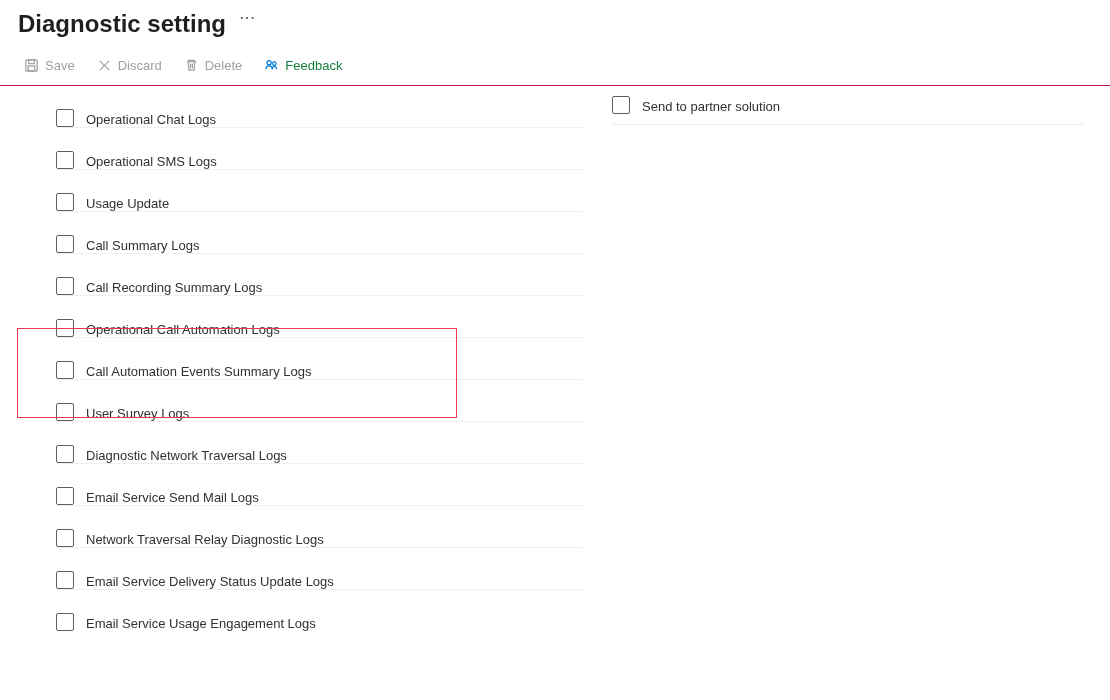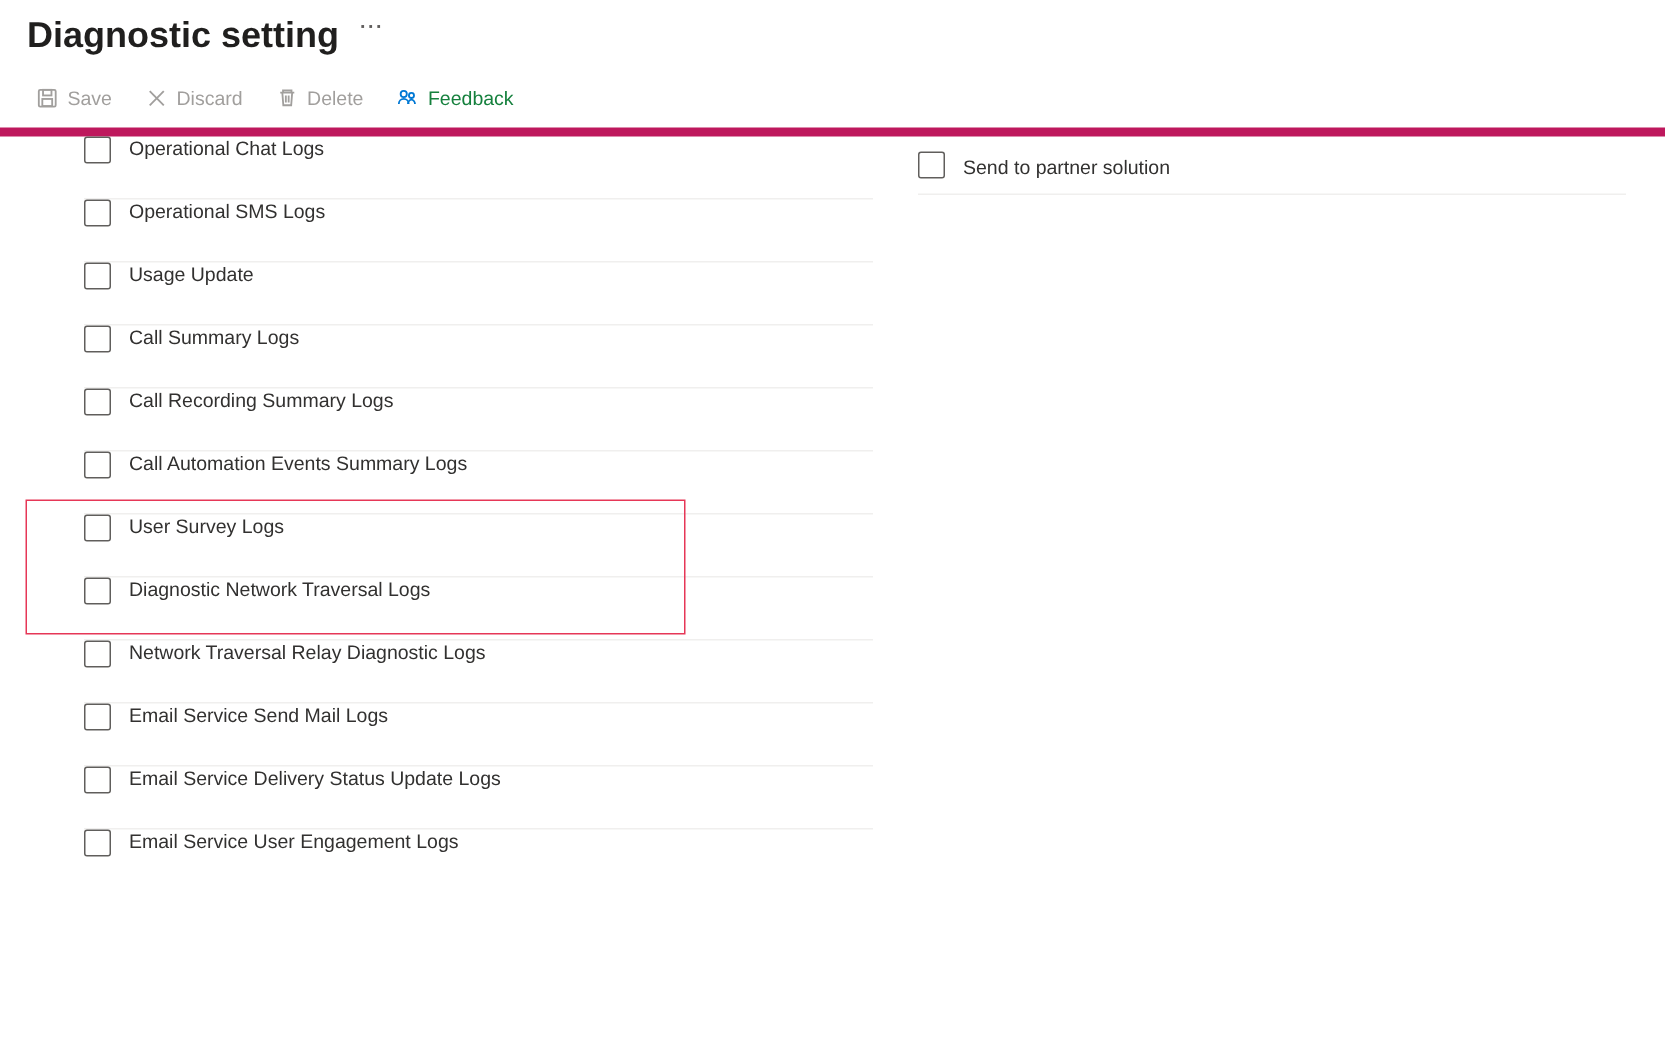--- a/index.html
+++ b/index.html
@@ -25,21 +25,21 @@
     .ellipsis-icon {
       color: #605e5c;
       font-weight: bold;
       letter-spacing: 1px;
       font-size: 13px;
       padding-bottom: 1px;
     }
     .toolbar {
       display: flex;
       align-items: flex-end;
-      border-bottom: 6px solid #be185d;
+      border-bottom: 1px solid #be185d;
       padding: 0 14px 6px 14px;
       gap: 2px;
     }
     .toolbar-btn {
       display: inline-flex;
       align-items: center;
       gap: 6px;
       background: none;
       border: none;
       padding: 6px 10px;
@@ -74,21 +74,21 @@
       position: relative;
       padding-left: 56px;
       box-sizing: border-box;
     }
     .right-col {
       width: 472px;
       box-sizing: border-box;
     }
     .cat-row {
       display: flex;
-      align-items: flex-start;
+      align-items: flex-end;
       height: 41px;
       border-bottom: 1px solid #f0efee;
       gap: 12px;
     }
     .cat-row:last-child {
       border-bottom: none;
     }
     .cat-row .cb {
       width: 16px;
       height: 16px;
@@ -189,45 +189,49 @@
         <div class="cat-row">
           <span class="cb"></span>
           <span class="cat-label">Call Summary Logs</span>
         </div>
         <div class="cat-row">
           <span class="cb"></span>
           <span class="cat-label">Call Recording Summary Logs</span>
         </div>
         <div class="cat-row">
           <span class="cb"></span>
+          <span class="cat-label">Operational Call Automation Logs</span>
+        </div>
+        <div class="cat-row">
+          <span class="cb"></span>
           <span class="cat-label">Call Automation Events Summary Logs</span>
         </div>
         <div class="cat-row">
           <span class="cb"></span>
           <span class="cat-label">User Survey Logs</span>
         </div>
         <div class="cat-row">
           <span class="cb"></span>
           <span class="cat-label">Diagnostic Network Traversal Logs</span>
         </div>
         <div class="cat-row">
           <span class="cb"></span>
+          <span class="cat-label">Email Service Send Mail Logs</span>
+        </div>
+        <div class="cat-row">
+          <span class="cb"></span>
           <span class="cat-label">Network Traversal Relay Diagnostic Logs</span>
         </div>
         <div class="cat-row">
           <span class="cb"></span>
-          <span class="cat-label">Email Service Send Mail Logs</span>
-        </div>
-        <div class="cat-row">
-          <span class="cb"></span>
           <span class="cat-label">Email Service Delivery Status Update Logs</span>
         </div>
         <div class="cat-row">
           <span class="cb"></span>
-          <span class="cat-label">Email Service User Engagement Logs</span>
+          <span class="cat-label">Email Service Usage Engagement Logs</span>
         </div>
       </div>
   </div>
   <div class="right-col">
     <div id="destinations-list">
         <div class="dest-row">
           <span class="cb"></span>
           <span class="cat-label">Send to partner solution</span>
         </div>
       </div>

